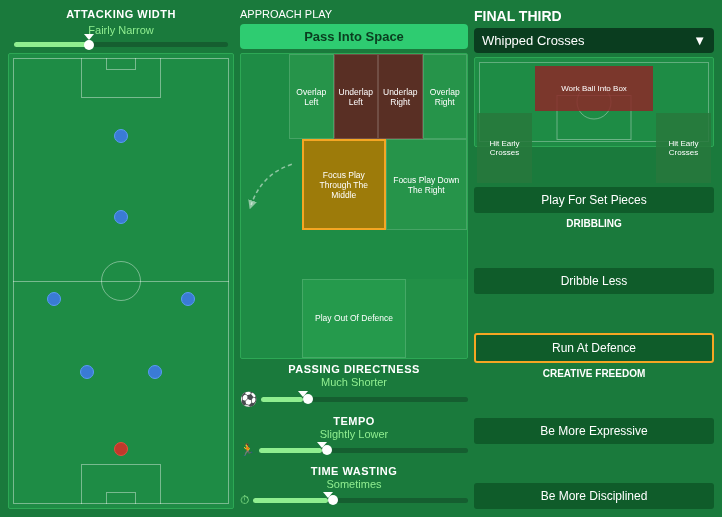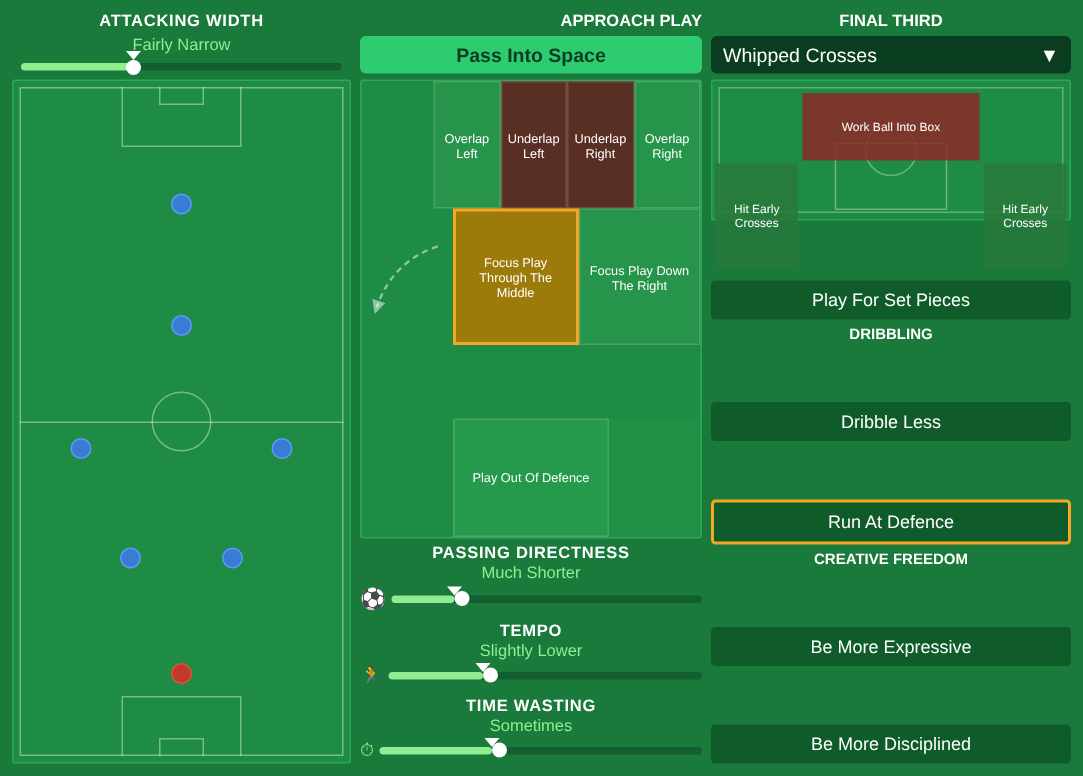--- a/index.html
+++ b/index.html
@@ -185,23 +185,23 @@
     
     .middle-panel {
       width: 228px;
       display: flex;
       flex-direction: column;
       gap: 4px;
     }
 
     .approach-header {
       color: white;
-      font-weight: bold;
+      font-weight: normal;
       font-size: 11px;
-      text-align: right;
+      text-align: left;
     }
 
     .approach-button {
       background: #2ecc71;
       color: #0a3d1f;
       font-weight: bold;
       font-size: 13px;
       text-align: center;
       border-radius: 4px;
       padding: 5px 0;
@@ -267,22 +267,22 @@
     .right-panel {
       width: 240px;
       display: flex;
       flex-direction: column;
       gap: 4px;
     }
 
     .final-third-header {
       color: white;
       font-weight: bold;
-      font-size: 11px;
-      text-align: center;
+      font-size: 14px;
+      text-align: left;
     }
 
     .dropdown-box {
       background: #0a3d1f;
       color: white;
       font-size: 13px;
       display: flex;
       align-items: center;
       justify-content: space-between;
       padding: 5px 8px;

